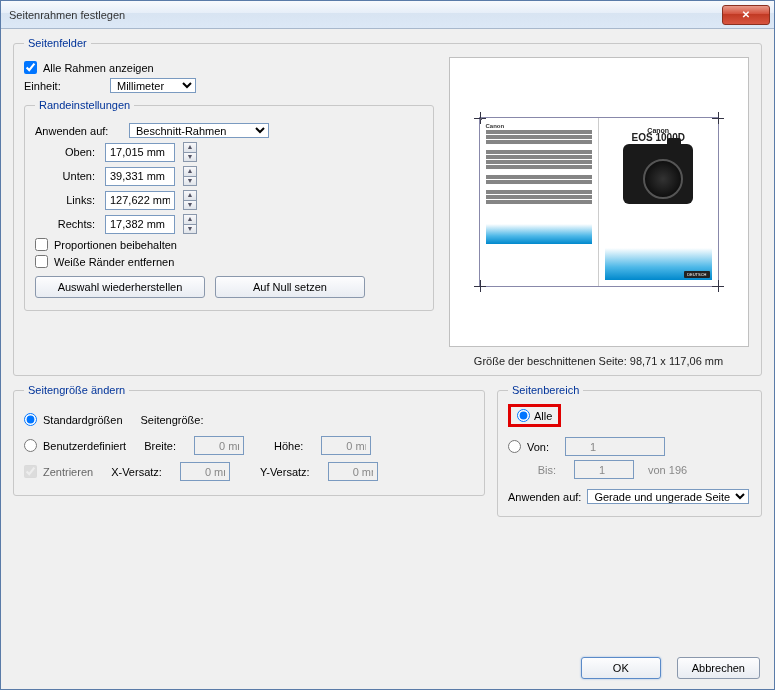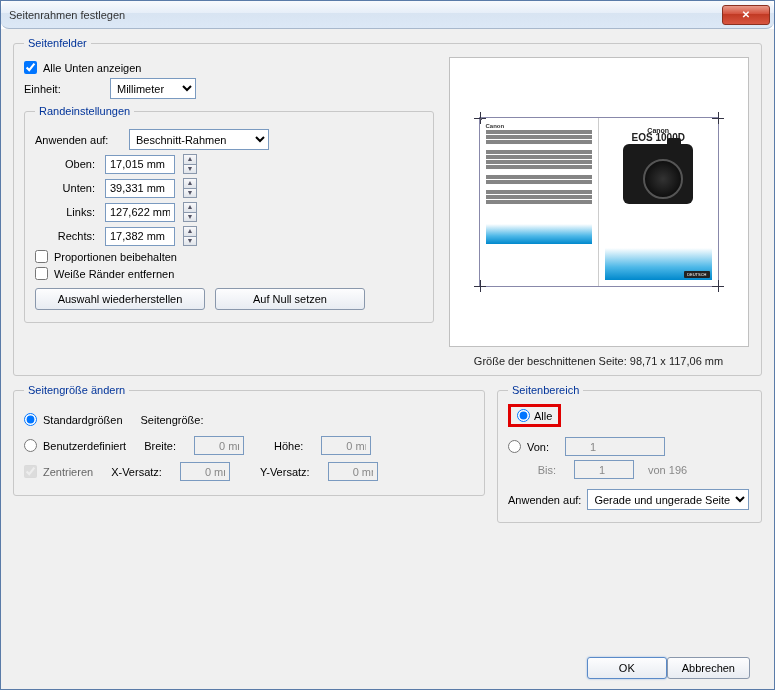--- a/index.html
+++ b/index.html
@@ -19,21 +19,20 @@
   position: relative;
 }
 .titlebar {
   height: 28px;
   background: linear-gradient(to bottom, #f8fafd 0%, #e6eef8 45%, #d8e4f2 46%, #dce8f6 100%);
   border-bottom: 1px solid #a8b8cc;
   display: flex;
   align-items: center;
   padding: 0 4px 0 8px;
   color: #333;
-  border-radius: 8px;
 }
 .titlebar .title { flex: 1; }
 .close-btn {
   width: 48px; height: 20px;
   background: linear-gradient(to bottom, #e89a8a 0%, #d4503c 45%, #c13a24 46%, #d85540 100%);
   border: 1px solid #8a3020;
   border-radius: 3px;
   color: #fff;
   display: flex; align-items: center; justify-content: center;
   font-weight: bold;
@@ -83,21 +82,21 @@
   height: 19px;
   border: 1px solid #7a9ac0;
   padding: 0 4px;
   font-size: 11px;
   background: #fff;
 }
 input[type=text].w70 { width: 70px; }
 input[type=text].w50 { width: 50px; }
 input[type=text]:disabled { background: #f0f0f0; color: #888; padding-left: 24px; }
 select {
-  height: 21px;
+  height: 15px;
   border: 1px solid #7a9ac0;
   font-size: 11px;
   background: #fff;
   padding: 0 2px;
 }
 .spinner {
   display: flex;
   flex-direction: column;
   margin-left: 2px;
 }
@@ -216,23 +215,23 @@
 .grid2 { display:flex; gap:18px; align-items:center; margin:5px 0; }
 .highlight {
   border: 3px solid #e00000;
   padding: 2px 6px;
   display:inline-flex;
   align-items:center;
   gap:4px;
 }
 .footer-btns {
   position:absolute;
-  bottom:10px; right:24px;
+  bottom:10px; right:14px;
   display:flex;
-  gap:0;
+  gap:16px;
   padding-left:40px;
 }
 .footer-btns .btn { min-width:80px; }
 .faux-line { height:4px; background:linear-gradient(to right,#333 0,#333 100%); margin:1px 0; opacity:0.6; }
 </style>
 </head>
 <body>
 
 <div class="window">
   <div class="titlebar">
@@ -244,21 +243,21 @@
 
   <div class="body">
 
     <fieldset>
       <legend>Seitenfelder</legend>
 
       <div class="top-area">
         <div class="left-col">
           <div class="checkbox-row">
             <input type="checkbox" checked="" style="">
-            <span>Alle Unten anzeigen</span>
+            <span>Alle Rahmen anzeigen</span>
           </div>
 
           <div class="row">
             <label class="lbl">Einheit:</label>
             <select style="width:86px">
               <option>Millimeter</option>
             </select>
           </div>
 
           <fieldset style="margin-top:6px;">

